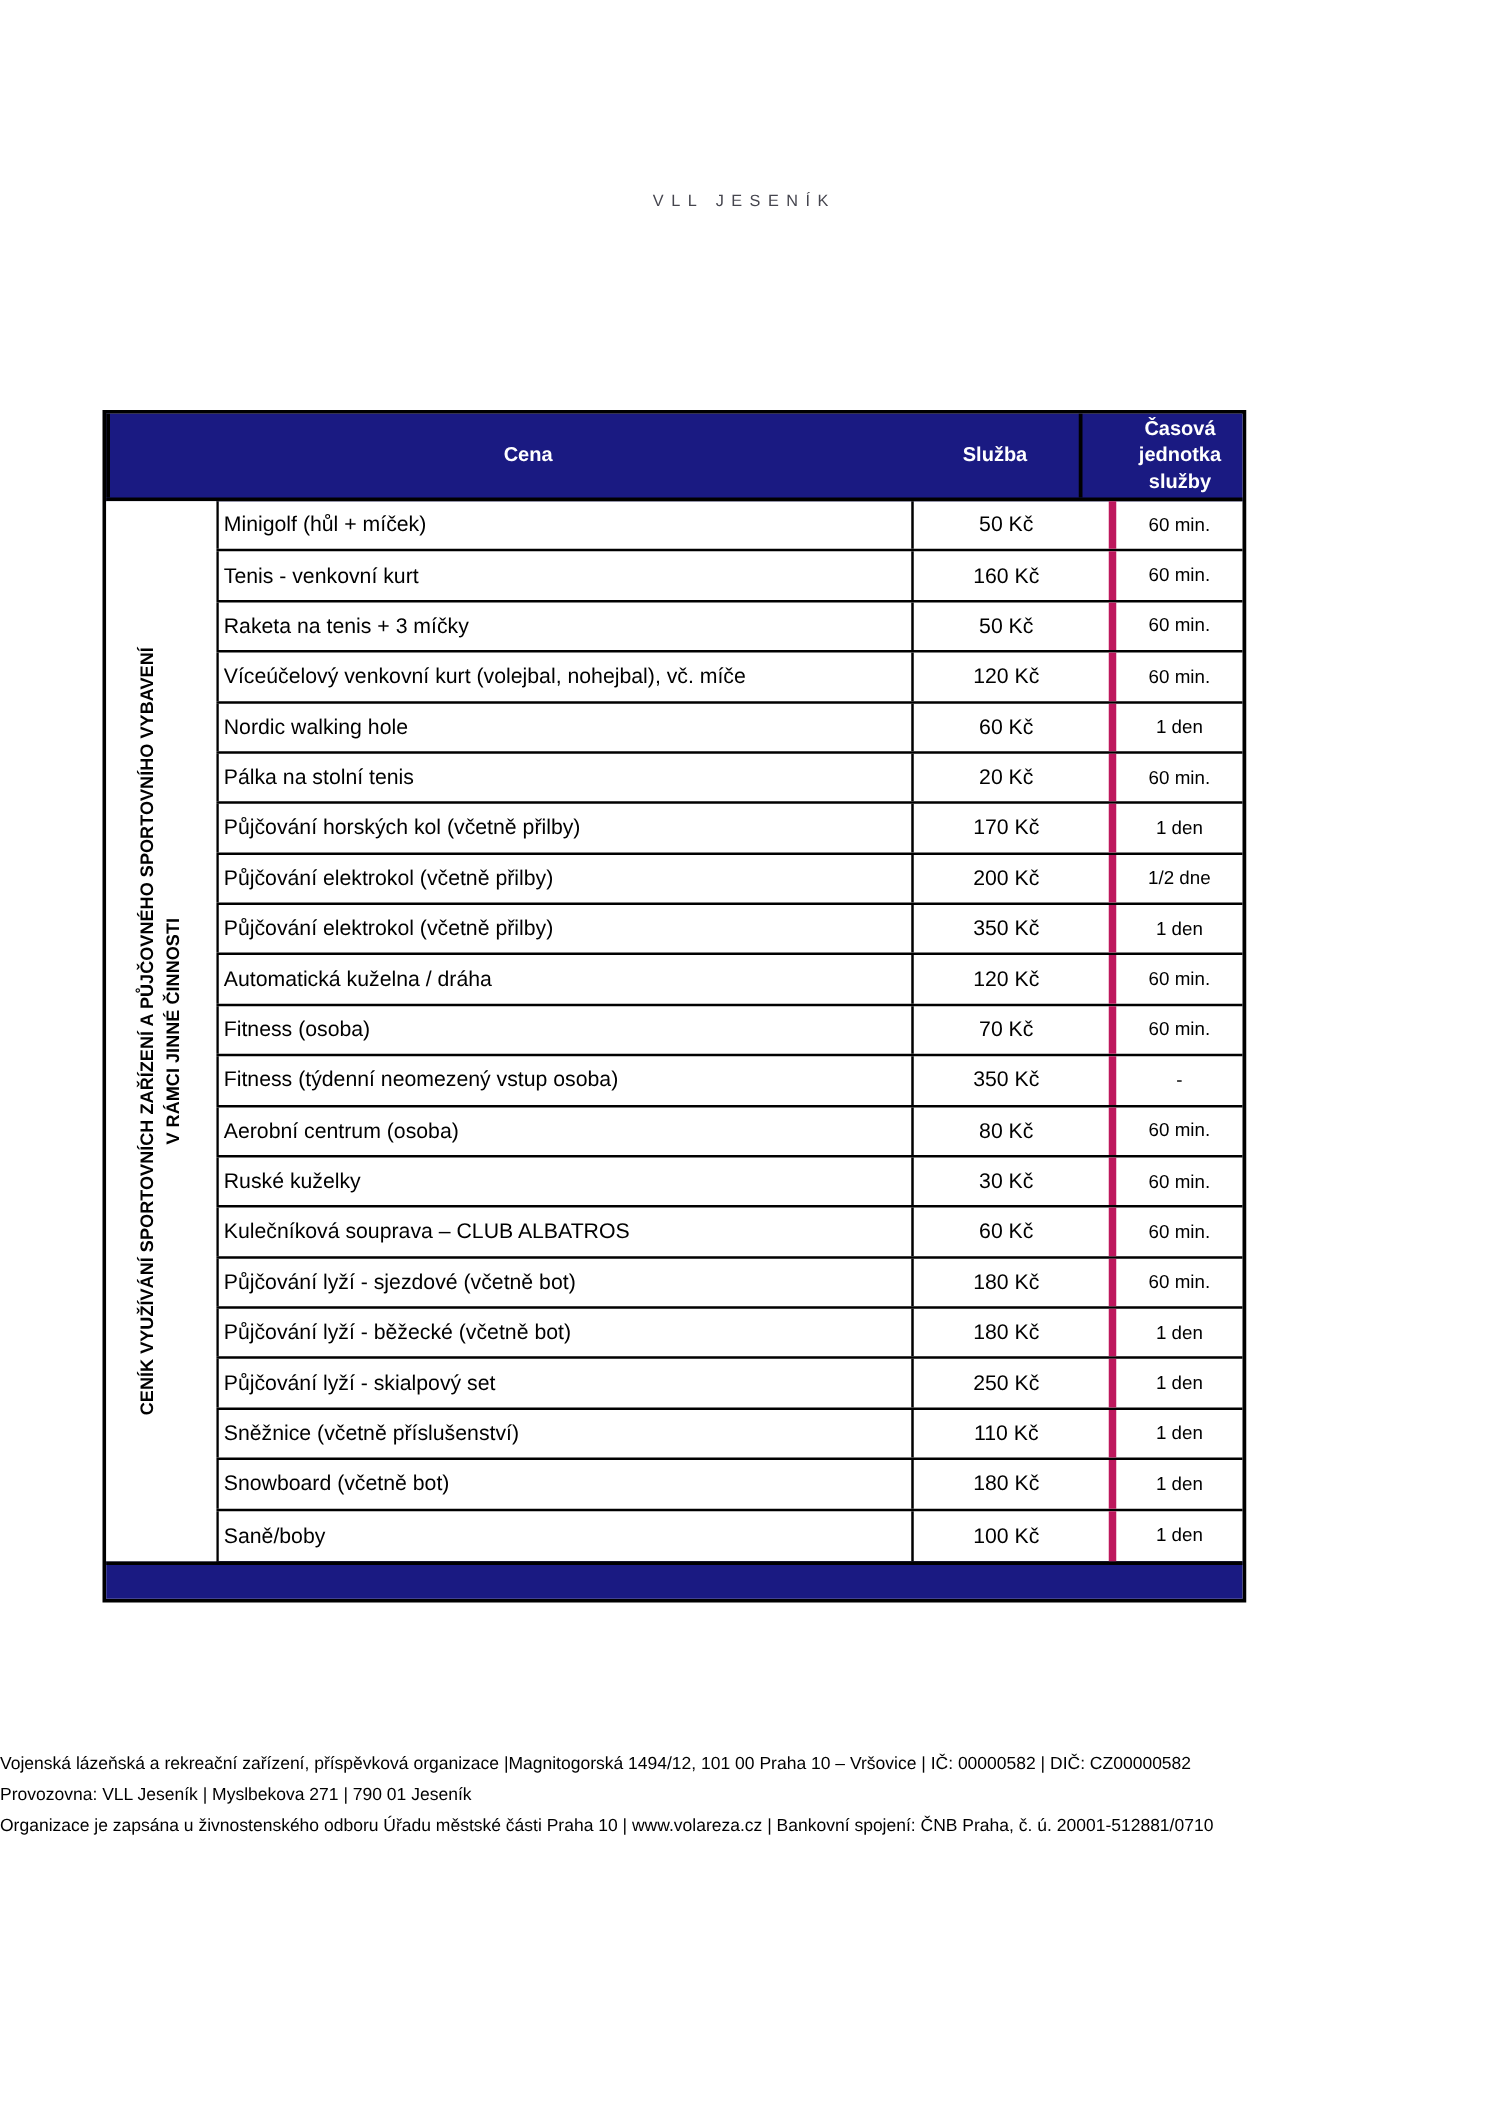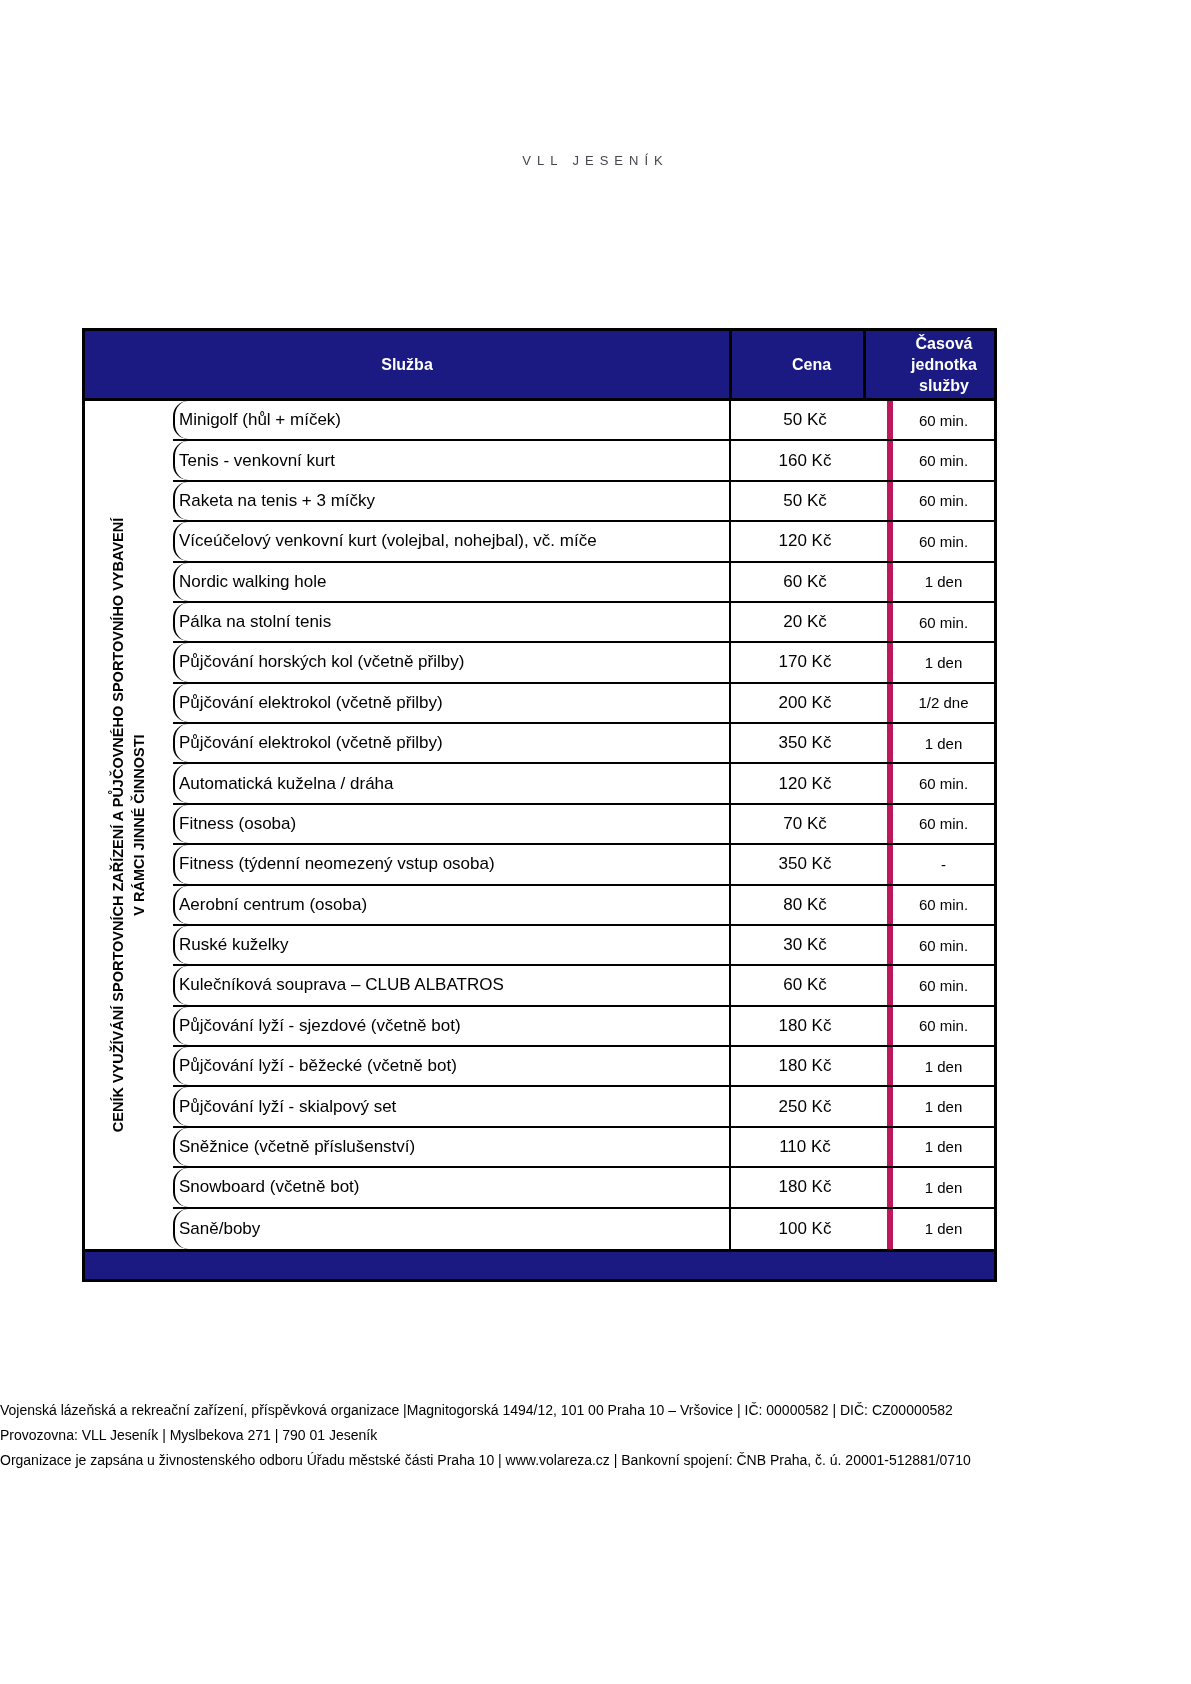--- a/index.html
+++ b/index.html
@@ -97,21 +97,20 @@
     display: flex;
     align-items: center;
     font-size: 17px;
     overflow: hidden;
     white-space: nowrap;
   }
   .cell-service {
     border-left: 2px solid #000;
     padding-left: 4px;
     justify-content: flex-start;
-    border-radius: 15px;
   }
   .cell-price {
     border-left: 2px solid #000;
     justify-content: center;
     padding-left: 16px;
   }
   .cell-unit {
     border-left: 6px solid #be185d;
     justify-content: center;
     font-size: 15px;
@@ -140,22 +139,22 @@
 
 <div class="page">
 
   <div class="logo-block">
     <div class="logo-sub">VLL JESENÍK</div>
   </div>
 
   <div class="price-table">
 
     <div class="thead">
+      <div class="th th-price">Cena</div>
       <div class="th th-service">Služba</div>
-      <div class="th th-price">Cena</div>
       <div class="th th-unit">Časová jednotka služby</div>
     </div>
 
     <div class="tbody">
       <div class="side-cell">
         <div class="side-label">
           <div>CENÍK VYUŽÍVÁNÍ SPORTOVNÍCH ZAŘÍZENÍ A PŮJČOVNÉHO SPORTOVNÍHO VYBAVENÍ</div>
           <div>V RÁMCI JINNÉ ČINNOSTI</div>
         </div>
       </div>

